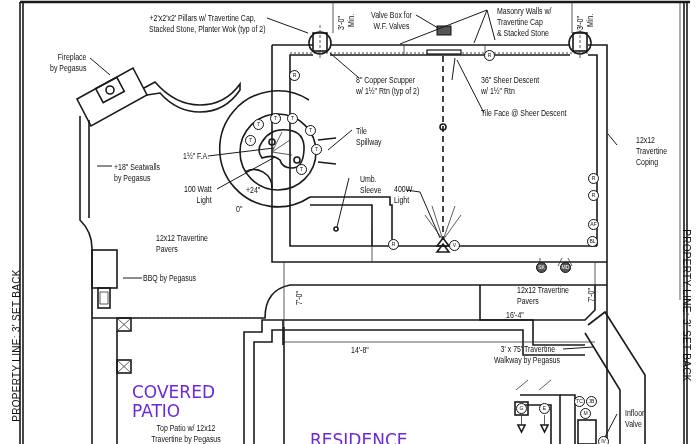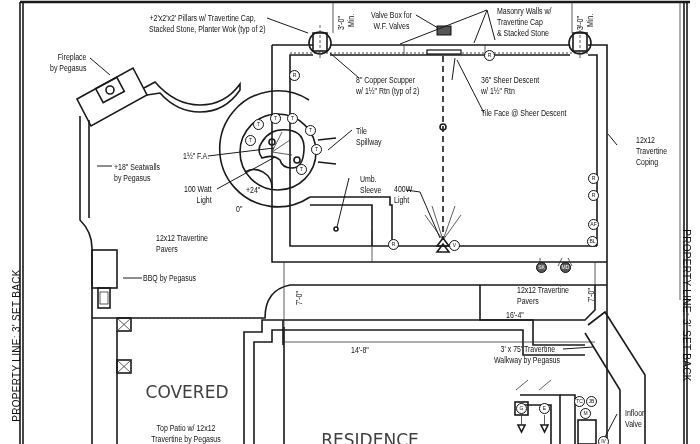--- a/index.html
+++ b/index.html
@@ -5,21 +5,21 @@
   html, body { margin:0; padding:0; background:#fff; }
   body { width:700px; height:444px; overflow:hidden; position:relative; font-family:"Liberation Sans Narrow","Liberation Sans", sans-serif; }
   #plan { position:absolute; left:0; top:0; width:700px; height:444px; }
   #plan .ln { stroke:#1a1a1a; fill:none; stroke-width:1.6; }
   #plan .thin { stroke:#333; fill:none; stroke-width:0.8; }
   #plan .dash { stroke:#1a1a1a; fill:none; stroke-width:1.6; stroke-dasharray:6 4; }
   #plan .dot { stroke:#444; fill:none; stroke-width:1.2; stroke-dasharray:2 2; }
   #plan .lead { stroke:#1a1a1a; fill:none; stroke-width:1; }
   .lbl { position:absolute; font-family:"Liberation Sans", sans-serif; font-size:8.5px; line-height:11px; color:#111; transform:scaleX(0.82); transform-origin:left top; white-space:nowrap; }
   .lbl.c { text-align:center; }
-  .big { position:absolute; font-family:"DejaVu Sans", sans-serif; color:#404040; text-align:center; }
+  .big { position:absolute; font-family:"DejaVu Sans", sans-serif; color:#6d28d9; }
   .prop { position:absolute; font-family:"Liberation Sans", sans-serif; font-size:10px; color:#111; white-space:nowrap; letter-spacing:0.3px; }
   .sym { position:absolute; width:9px; height:9px; border:1px solid #111; border-radius:50%; font-family:"Liberation Sans", sans-serif; font-size:5px; line-height:9px; text-align:center; color:#111; background:#fff; }
   .sym.dark { background:#555; color:#fff; }
 </style>
 </head>
 <body>
 
 <svg id="plan" viewBox="0 0 700 444">
 
   <g>
@@ -268,18 +268,19 @@
 <div class="lbl" style="left:585px;top:27px;transform:rotate(-90deg) scaleX(0.82);transform-origin:left top">Min.</div>
 <div class="lbl" style="left:246px;top:185px">+24"</div>
 <div class="lbl" style="left:236px;top:204px">0"</div>
 <div class="lbl" style="left:294px;top:305px;transform:rotate(-90deg) scaleX(0.82);transform-origin:left top">7'-0"</div>
 <div class="lbl" style="left:586px;top:302px;transform:rotate(-90deg) scaleX(0.82);transform-origin:left top">7'-0"</div>
 <div class="lbl" style="left:351px;top:345px">14'-8"</div>
 <div class="lbl" style="left:506px;top:310px">16'-4"</div>
 
 <div class="big" style="left:132px;top:383px;width:110px;font-size:17px;line-height:19px;">
   <div>COVERED</div>
+  <div>PATIO</div>
 </div>
 <div class="lbl c" style="left:145px;top:423px;width:100px">
   <div>Top Patio w/ 12x12</div>
   <div>Travertine by Pegasus</div>
 </div>
 <div class="big" style="left:310px;top:430px;width:120px;font-size:17px;">RESIDENCE</div>
 
 </body></html>

